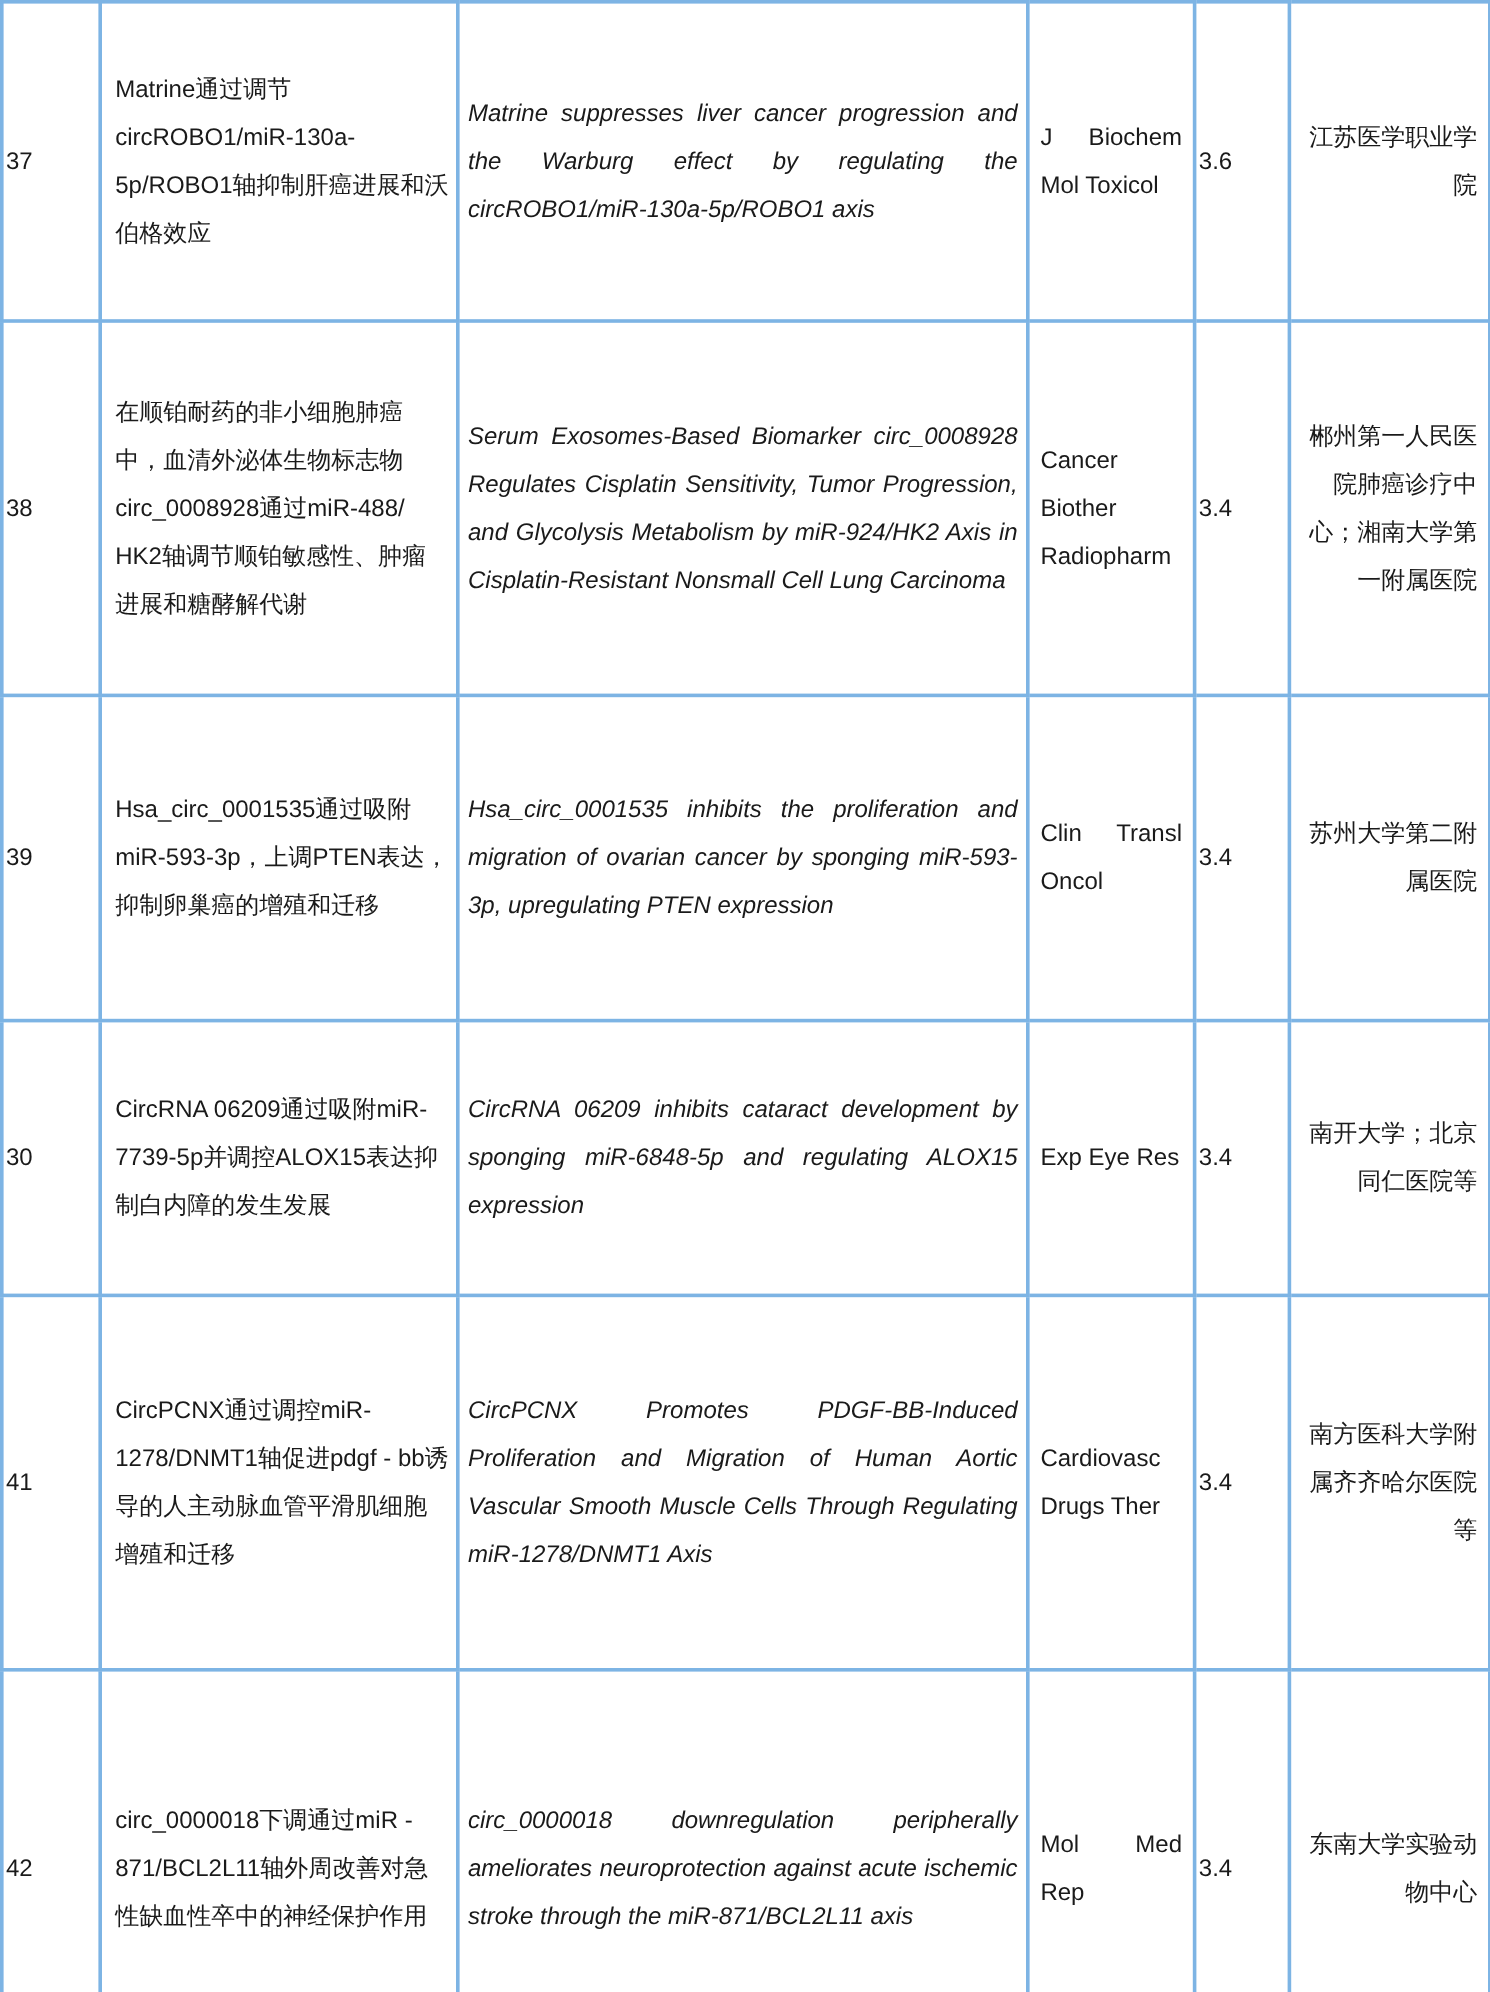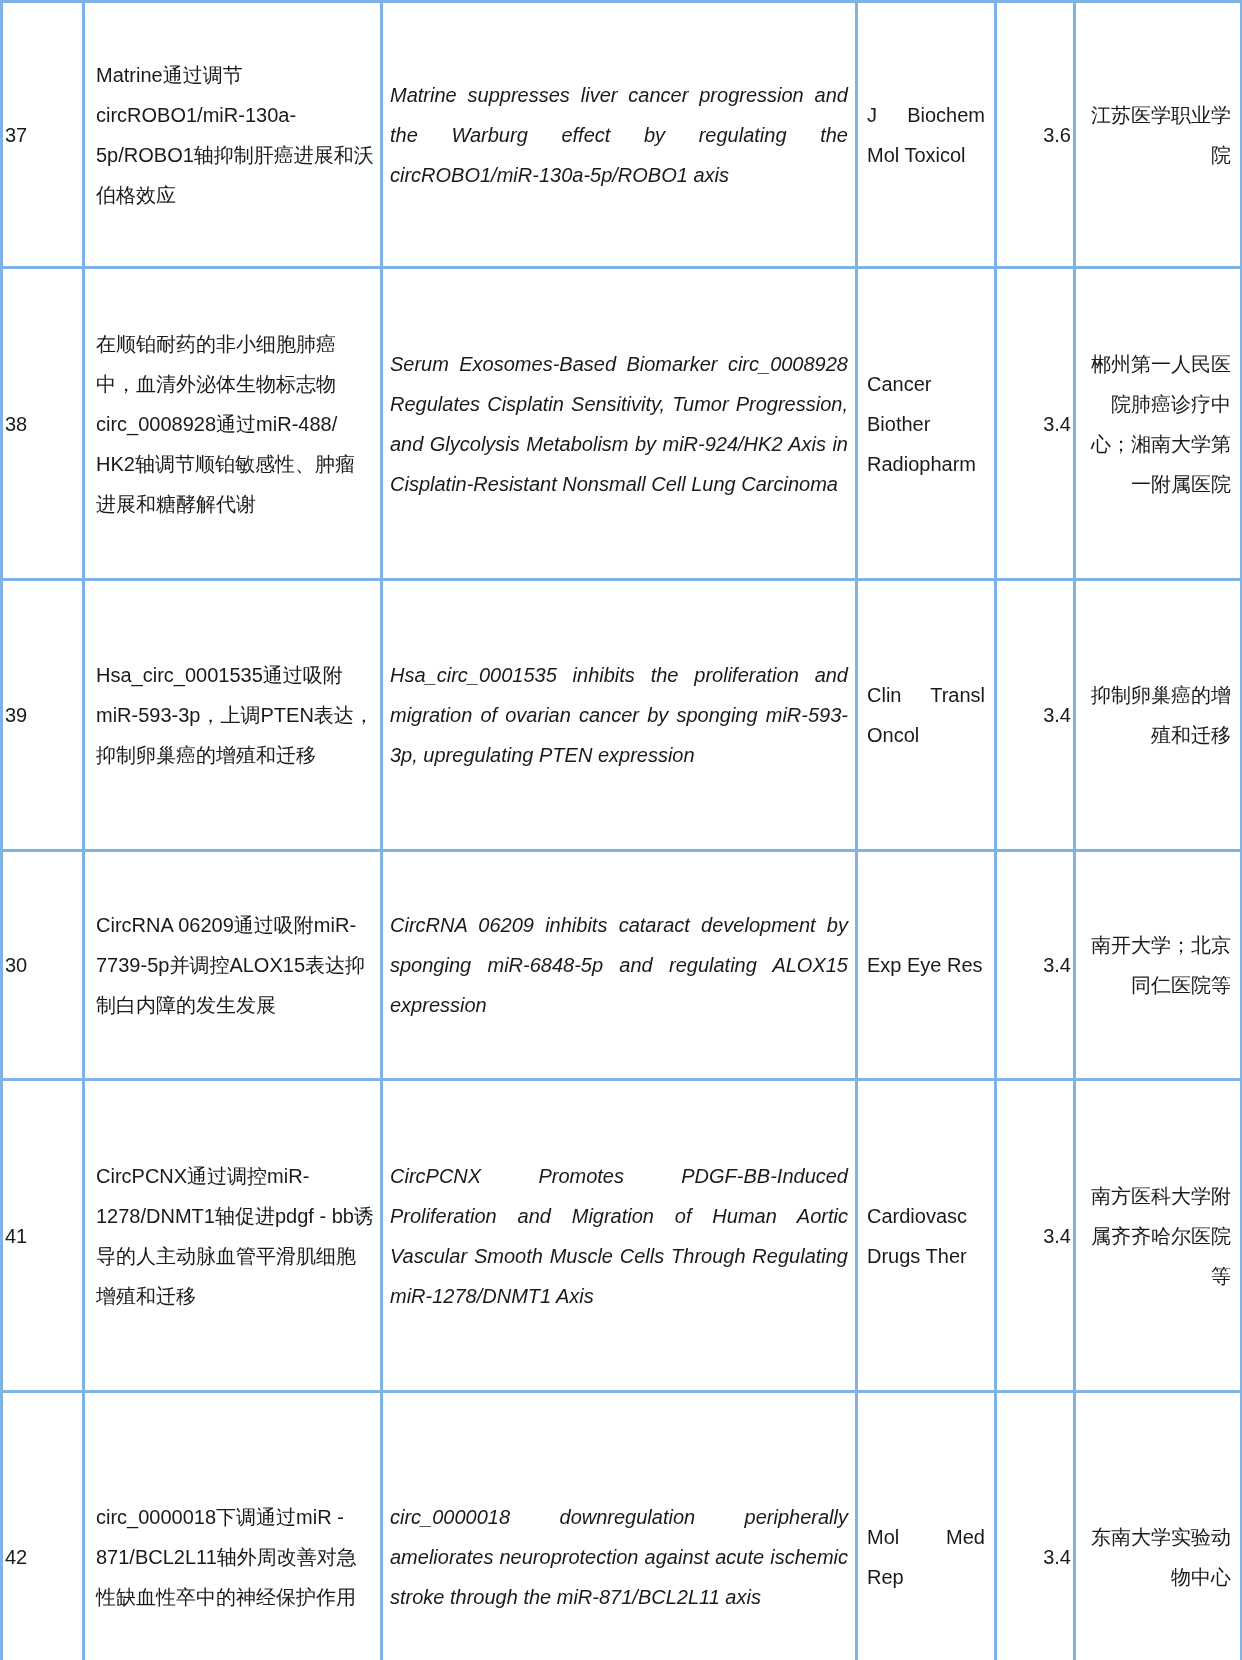--- a/index.html
+++ b/index.html
@@ -24,21 +24,21 @@
     font-size:20px;
     line-height:40px;
     box-sizing:border-box;
     padding:4px 8px;
     overflow:hidden;
   }
   td.c-num{text-align:left;padding:4px 2px;}
   td.c-zh{padding:4px 6px 4px 11px;text-align:left;}
   td.c-en{text-align:justify;padding:4px 7px;font-style:italic;}
   td.c-journal{text-align:justify;overflow-wrap:break-word;word-break:break-word;padding:4px 9px;}
-  td.c-if{text-align:right;padding:4px 2px;}
+  td.c-if{text-align:left;padding:4px 2px;}
   td.c-inst{text-align:right;padding:4px 9px;}
   
   #rows tr:nth-child(1){height:266px;}
   #rows tr:nth-child(2){height:312px;}
   #rows tr:nth-child(3){height:271px;}
   #rows tr:nth-child(4){height:229px;}
   #rows tr:nth-child(5){height:312px;}
   #rows tr:nth-child(6){height:330px;}
 </style>
 </head>
@@ -69,21 +69,21 @@
         <td class="c-journal">Cancer Biother Radiopharm</td>
         <td class="c-if">3.4</td>
         <td class="c-inst">郴州第一人民医院肺癌诊疗中心；湘南大学第一附属医院</td>
       </tr>
       <tr>
         <td class="c-num">39</td>
         <td class="c-zh">Hsa_circ_0001535通过吸附miR-593-3p，上调PTEN表达，抑制卵巢癌的增殖和迁移</td>
         <td class="c-en">Hsa_circ_0001535 inhibits the proliferation and migration of ovarian cancer by sponging miR-593-3p, upregulating PTEN expression</td>
         <td class="c-journal">Clin Transl Oncol</td>
         <td class="c-if">3.4</td>
-        <td class="c-inst">抑制卵巢癌的增殖和迁移</td>
+        <td class="c-inst">苏州大学第二附属医院</td>
       </tr>
       <tr>
         <td class="c-num">30</td>
         <td class="c-zh">CircRNA 06209通过吸附miR-7739-5p并调控ALOX15表达抑制白内障的发生发展</td>
         <td class="c-en">CircRNA 06209 inhibits cataract development by sponging miR-6848-5p and regulating ALOX15 expression</td>
         <td class="c-journal">Exp Eye Res</td>
         <td class="c-if">3.4</td>
         <td class="c-inst">南开大学；北京同仁医院等</td>
       </tr>
       <tr>

